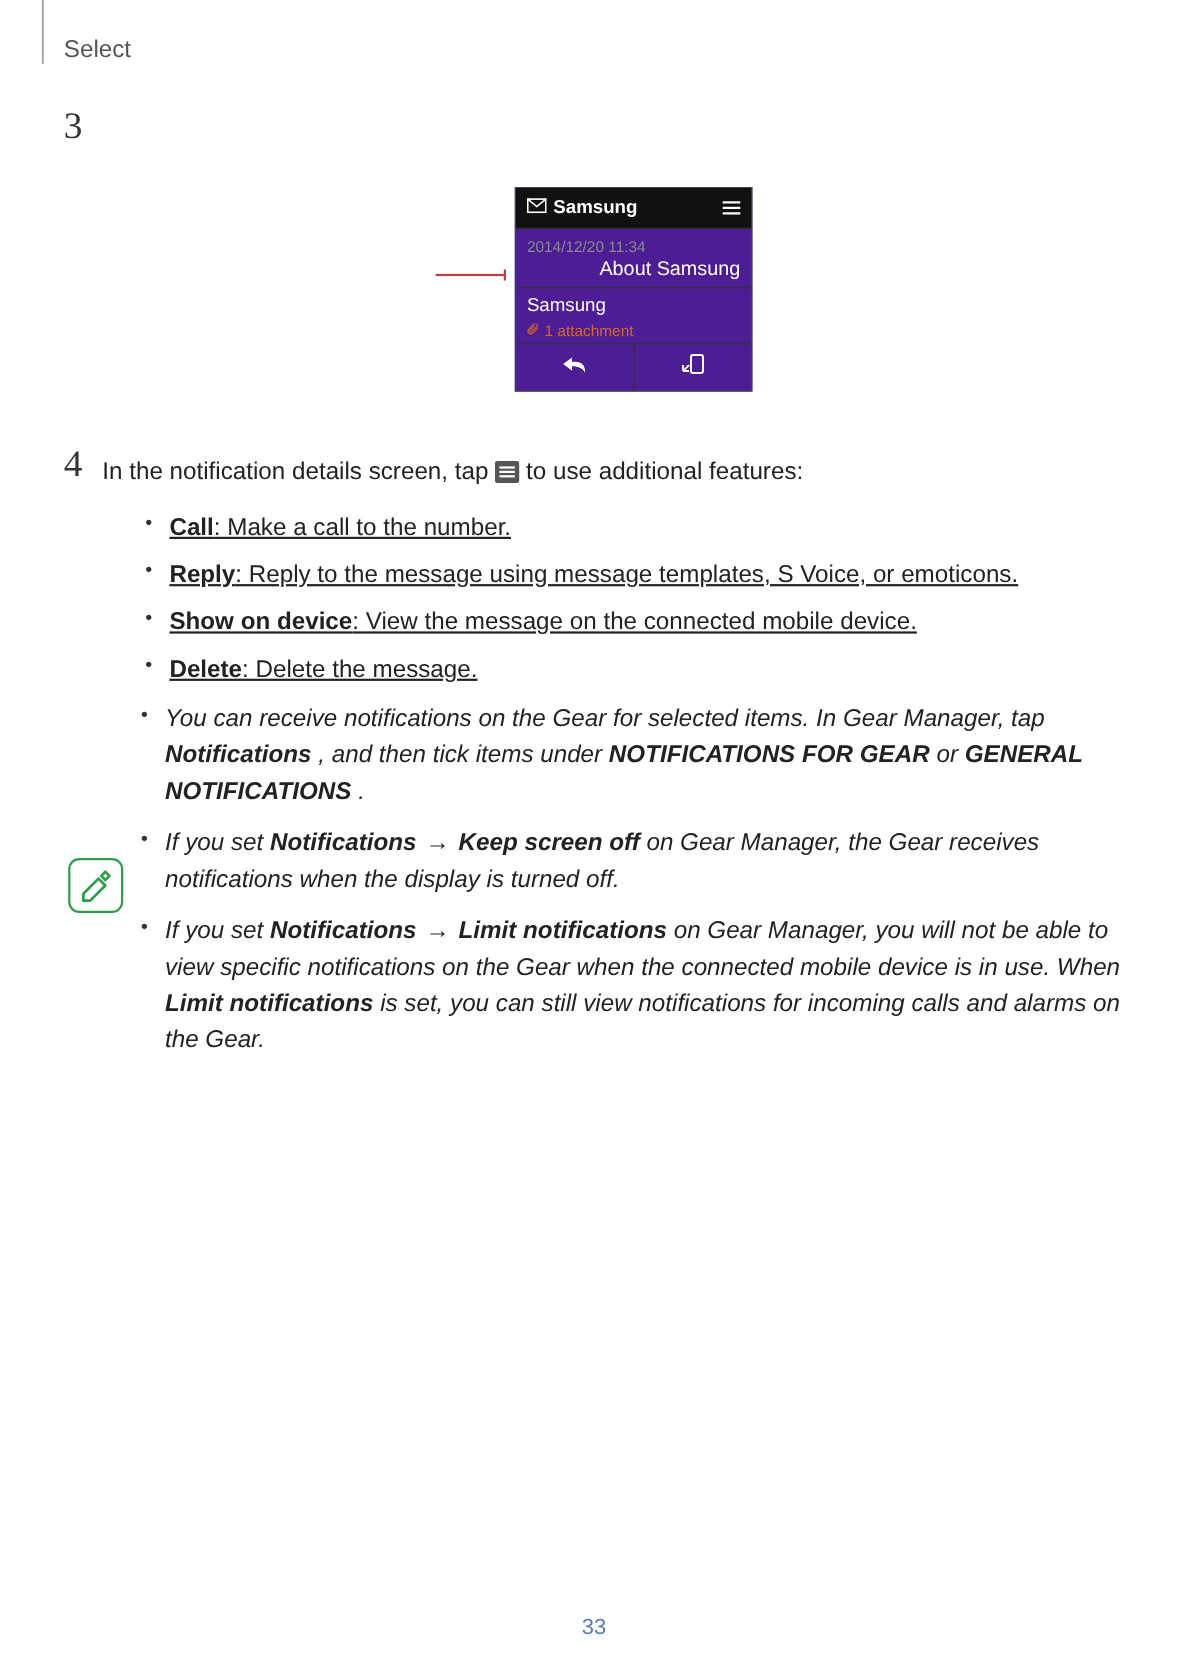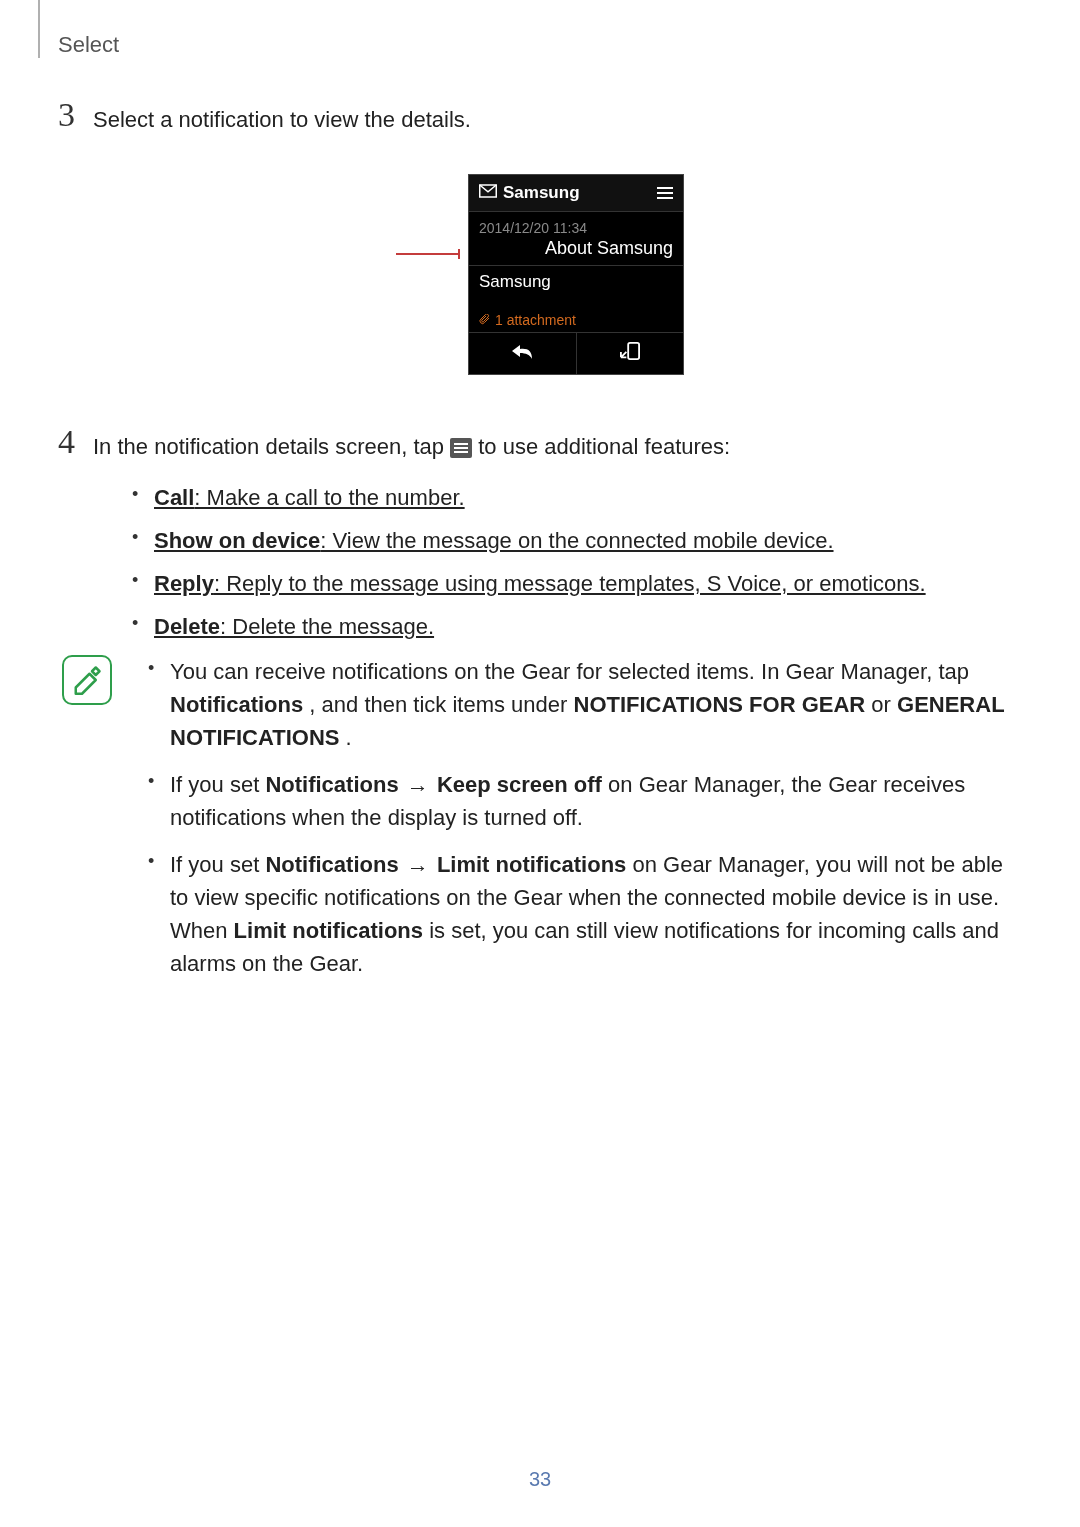--- a/index.html
+++ b/index.html
@@ -78,21 +78,21 @@
       position: absolute;
       right: -2px;
       top: -4px;
       width: 2px;
       height: 10px;
       background: #c43c3c;
     }
     .device-screen {
       width: 216px;
       border: 1px solid #444;
-      background: #000000;
+      background: #4c1d95;
       overflow: hidden;
     }
     .ds-header {
       background: #111;
       display: flex;
       align-items: center;
       justify-content: space-between;
       padding: 8px 10px;
       border-bottom: 1px solid #333;
     }
@@ -127,21 +127,21 @@
       padding: 6px 10px 4px;
       border-top: 1px solid #333;
     }
     .ds-msg {
       color: #fff;
       font-size: 17px;
     }
     .ds-attach {
       color: #d36a1f;
       font-size: 14px;
-      margin-top: 20px;
+      margin-top: 4px;
       display: flex;
       align-items: center;
       gap: 4px;
     }
     .ds-actions {
       display: flex;
       border-top: 1px solid #333;
     }
     .ds-action {
       flex: 1;
@@ -194,23 +194,24 @@
     .bullets li::before {
       content: "•";
       position: absolute;
       left: 4px;
       top: 0;
       font-size: 18px;
       color: #333;
     }
     .note-row {
       display: flex;
-      align-items: flex-start;
-      gap: 32px;
+      align-items: center;
+      gap: 12px;
       margin-top: 6px;
+      font-style: italic;
     }
     .note-icon {
       width: 50px;
       height: 50px;
       border: 2.5px solid #2e9e4b;
       border-radius: 10px;
       display: flex;
       align-items: center;
       justify-content: center;
       flex-shrink: 0;
@@ -252,21 +253,20 @@
 </head>
 <body>
 
 <div class="header-line"></div>
 <div class="header-label">Select</div>
 
 <div class="content">
 
   <div class="step-row">
     <div class="step-num">3</div>
-    <div class="step-text">Select a notification to view the details.</div>
   </div>
 
   <div class="figure-block">
     <div class="callout-line"></div>
     <div class="device-screen">
       <div class="ds-header">
         <div class="ds-header-left">
           <span class="ds-env">
             <svg width="18" height="14" viewBox="0 0 24 18">
               <rect x="1" y="1" width="22" height="16" fill="none" stroke="#fff" stroke-width="2"></rect>
@@ -319,24 +319,24 @@
       </span>
       <span> to use additional features:</span>
     </div>
   </div>
 
   <ul class="bullets">
     <li>
       <b>Call</b><span>: Make a call to the number.</span>
     </li>
     <li>
-      <b>Show on device</b><span>: View the message on the connected mobile device.</span>
+      <b>Reply</b><span>: Reply to the message using message templates, S Voice, or emoticons.</span>
     </li>
     <li>
-      <b>Reply</b><span>: Reply to the message using message templates, S Voice, or emoticons.</span>
+      <b>Show on device</b><span>: View the message on the connected mobile device.</span>
     </li>
     <li>
       <b>Delete</b><span>: Delete the message.</span>
     </li>
   </ul>
 
   <div class="note-row">
     <div class="note-icon">
       <svg viewBox="0 0 24 24">
           <path d="M3 18 L14 7 L19 12 L8 23 L3 23 Z M16 5 L19 2 L22 5 L19 8 Z" fill="none" stroke="#2e9e4b" stroke-width="2" stroke-linejoin="round"></path>

